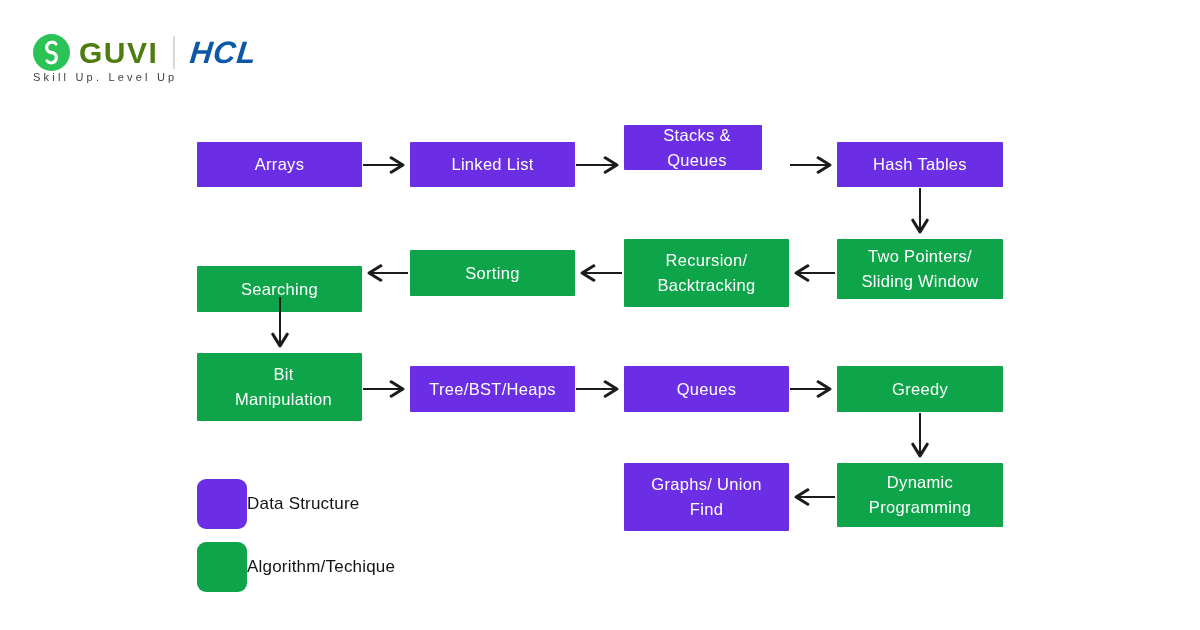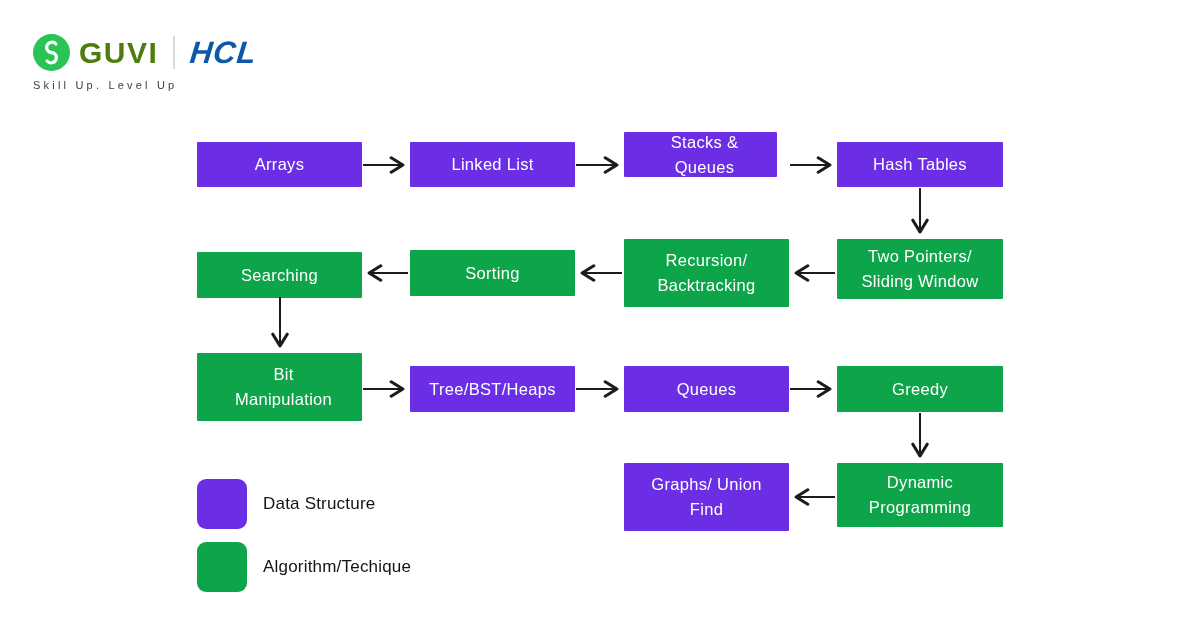--- a/index.html
+++ b/index.html
@@ -11,54 +11,54 @@
 
   
   .brand{position:absolute;left:33px;top:34px;}
   .brand-row{display:flex;align-items:center;}
   .guvi-icon{width:37px;height:37px;display:block;}
   .guvi-icon circle{fill:var(--c-guvi,#2BC355);}
   .guvi-icon path{stroke:#ffffff;stroke-width:3.4;fill:none;stroke-linecap:round;}
   .guvi-word{font-size:30px;font-weight:700;color:#4d7c0f;letter-spacing:1.5px;margin-left:9px;}
   .divider{width:2px;height:33px;background:#d9d9d9;margin:0 15px;}
   .hcl-word{font-size:31px;font-weight:800;font-style:italic;color:var(--c-hcl,#0D59A8);letter-spacing:1px;transform:skewX(-6deg);}
-  .tagline{margin-top:8px;font-size:11px;letter-spacing:3.2px;color:#3d3d3d;font-weight:500;}
+  .tagline{font-size:11px;letter-spacing:3.2px;color:#3d3d3d;font-weight:500;}
 
   
   .node{
     position:absolute;display:flex;align-items:center;justify-content:center;
     color:#fff;font-size:16.5px;font-weight:500;letter-spacing:.3px;
     text-align:center;border-radius:1px;white-space:pre-line;line-height:1.5;
     padding:0 8px;box-sizing:border-box;
   }
   .ds{background:var(--c-ds,#6C2EE4);}
   .algo{background:var(--c-algo,#0DA44A);}
 
   .n0{left:197px;top:142px;width:165px;height:45px;}
   .n1{left:410px;top:142px;width:165px;height:45px;}
-  .n2{left:624px;top:132px;width:153px;height:45px;padding-left:16px;}
+  .n2{left:624px;top:125px;width:138px;height:45px;padding-left:16px;}
   .n3{left:837px;top:142px;width:166px;height:45px;}
   .n4{left:837px;top:239px;width:166px;height:60px;}
   .n5{left:624px;top:239px;width:165px;height:68px;}
   .n6{left:410px;top:250px;width:165px;height:46px;}
-  .n7{left:197px;top:252px;width:165px;height:46px;}
+  .n7{left:197px;top:266px;width:165px;height:46px;}
   .n8{left:197px;top:353px;width:165px;height:68px;padding-left:16px;}
   .n9{left:410px;top:366px;width:165px;height:46px;}
   .n10{left:624px;top:366px;width:165px;height:46px;}
   .n11{left:837px;top:366px;width:166px;height:46px;}
   .n12{left:837px;top:463px;width:166px;height:64px;}
   .n13{left:624px;top:463px;width:165px;height:68px;}
 
   
   .arrows{position:absolute;left:0;top:0;pointer-events:none;}
   .arrows line{stroke:var(--c-arrow,#1c1c1c);stroke-width:2;}
   .arrows marker path{stroke:var(--c-arrow,#1c1c1c);}
 
   
-  .legend-item{position:absolute;display:flex;align-items:center;gap:16px;}
+  .legend-item{position:absolute;display:flex;align-items:center;}
   .li0{left:197px;top:479px;}
   .li1{left:197px;top:542px;}
   .swatch{width:50px;height:50px;border-radius:9px;display:block;}
   .legend-label{font-size:17px;color:#141414;font-weight:500;letter-spacing:.2px;}
 </style>
 </head>
 <body>
 
 <header class="brand">
   <div class="brand-row">

